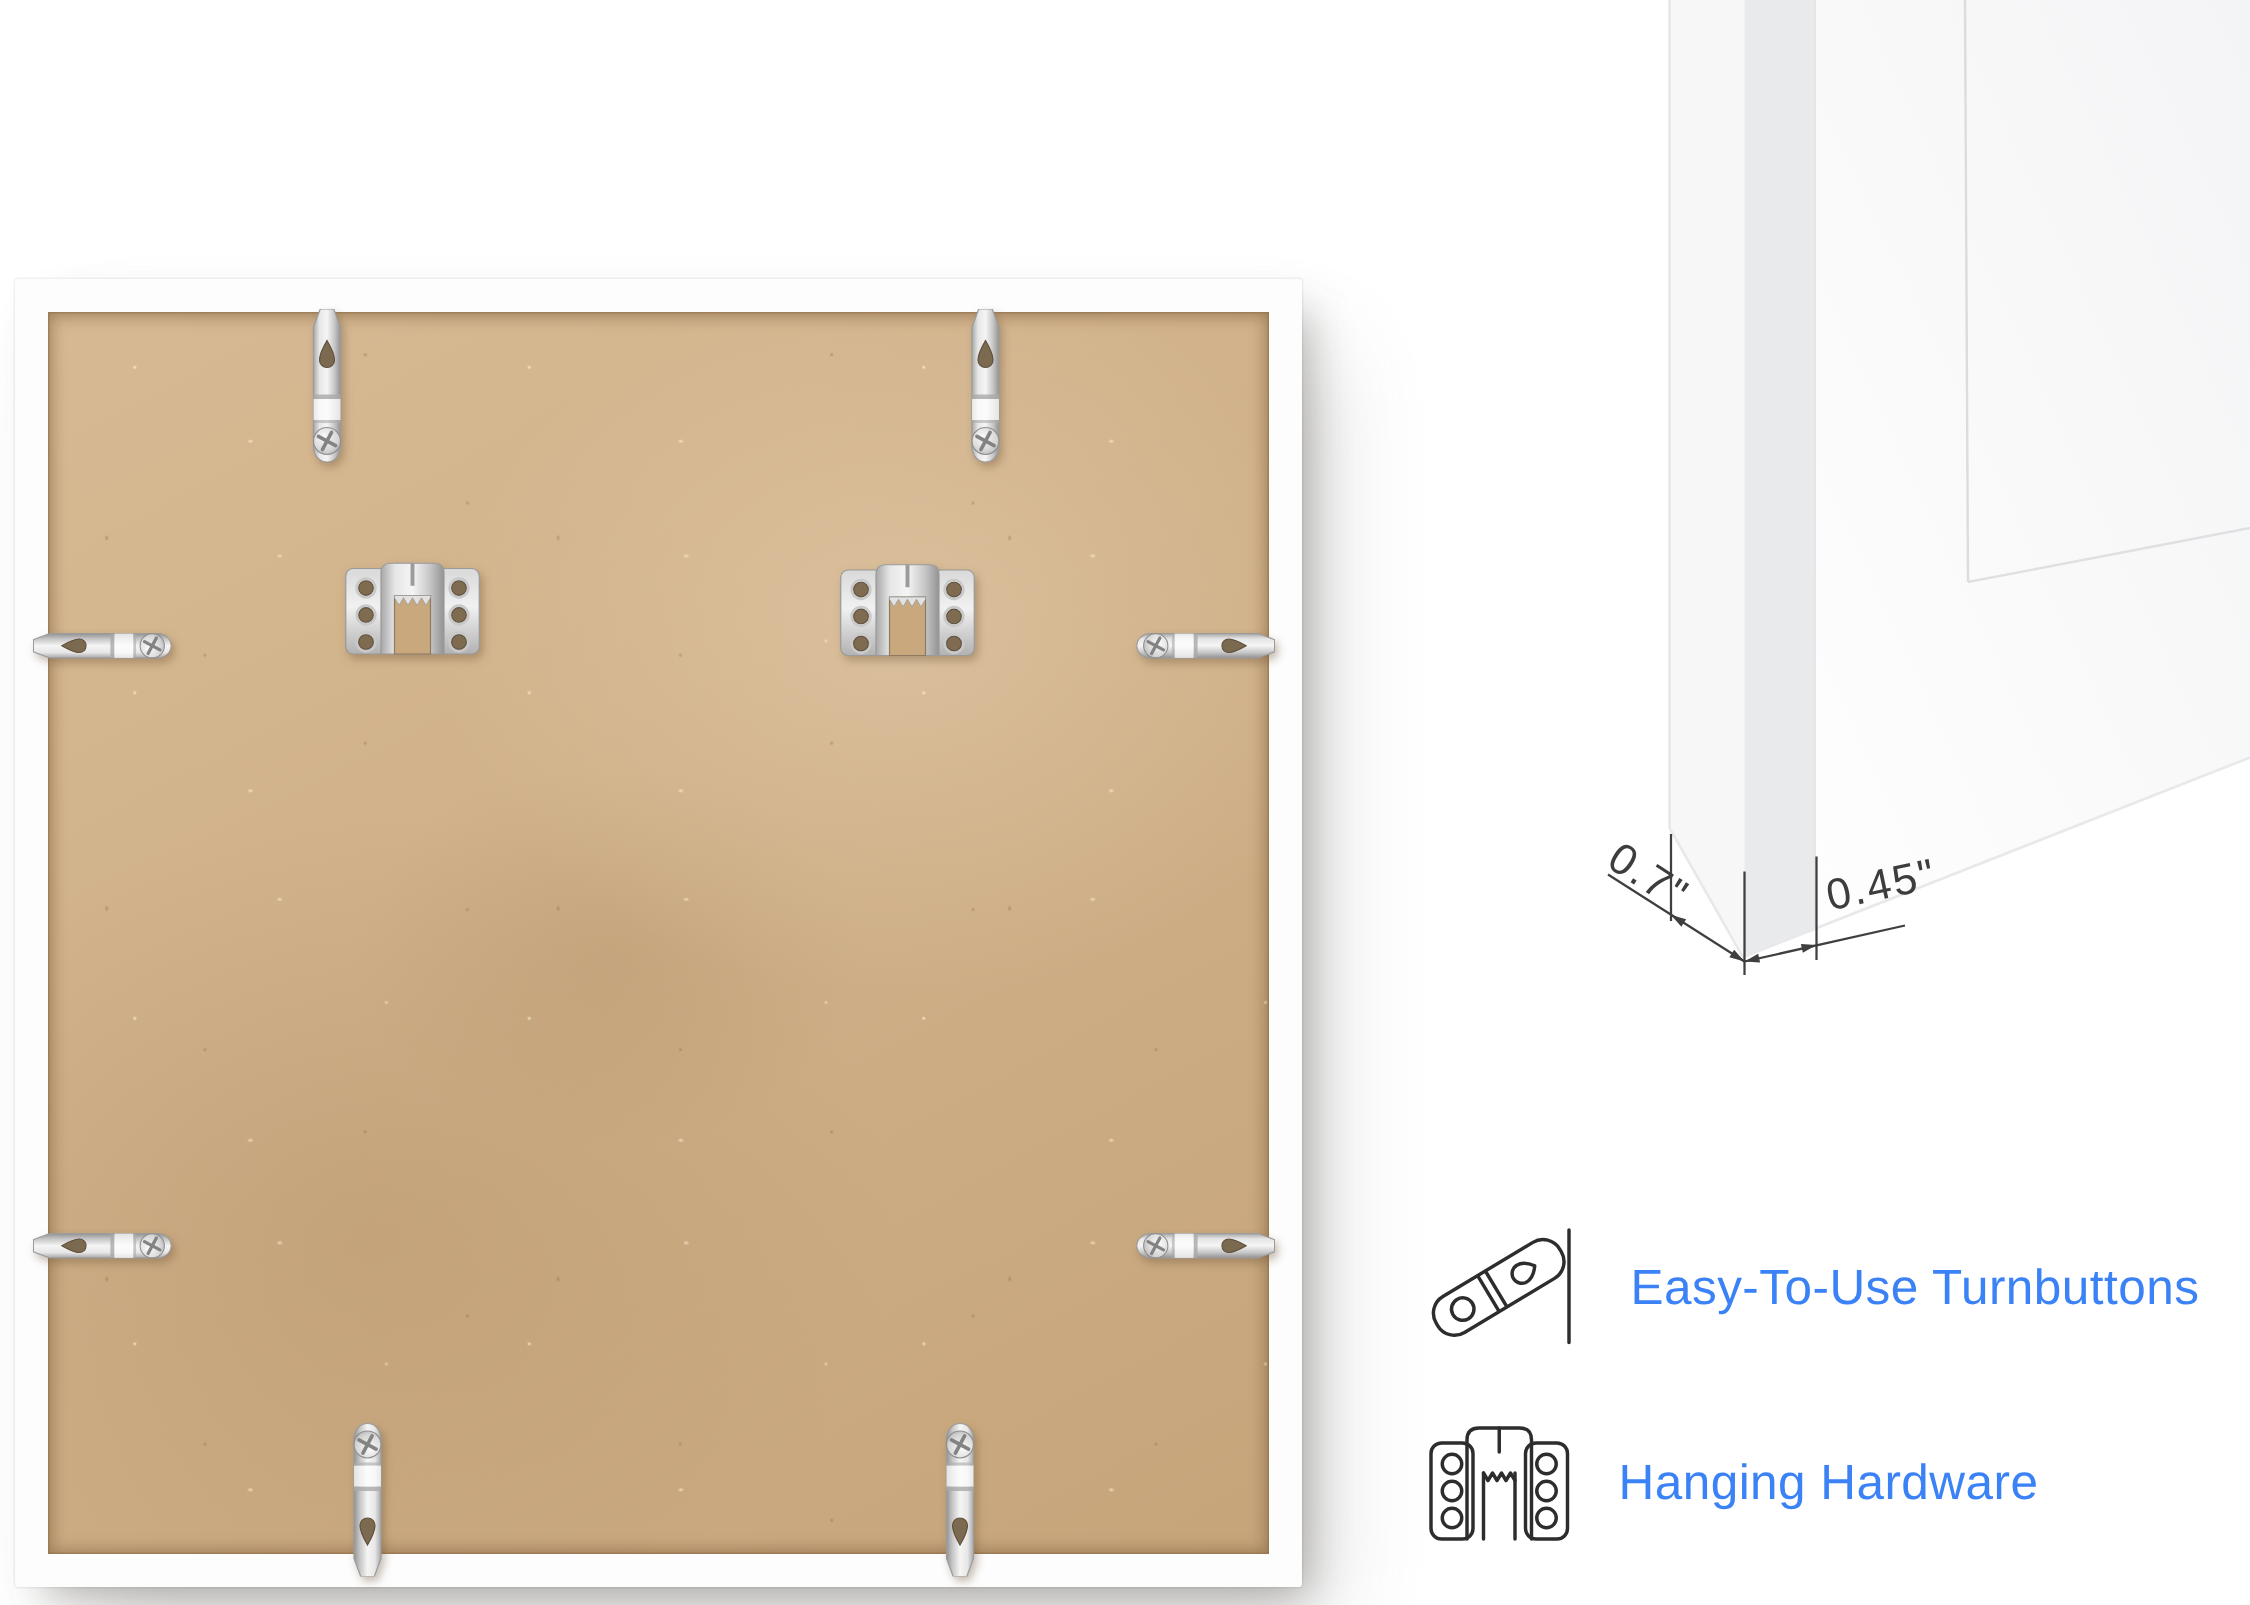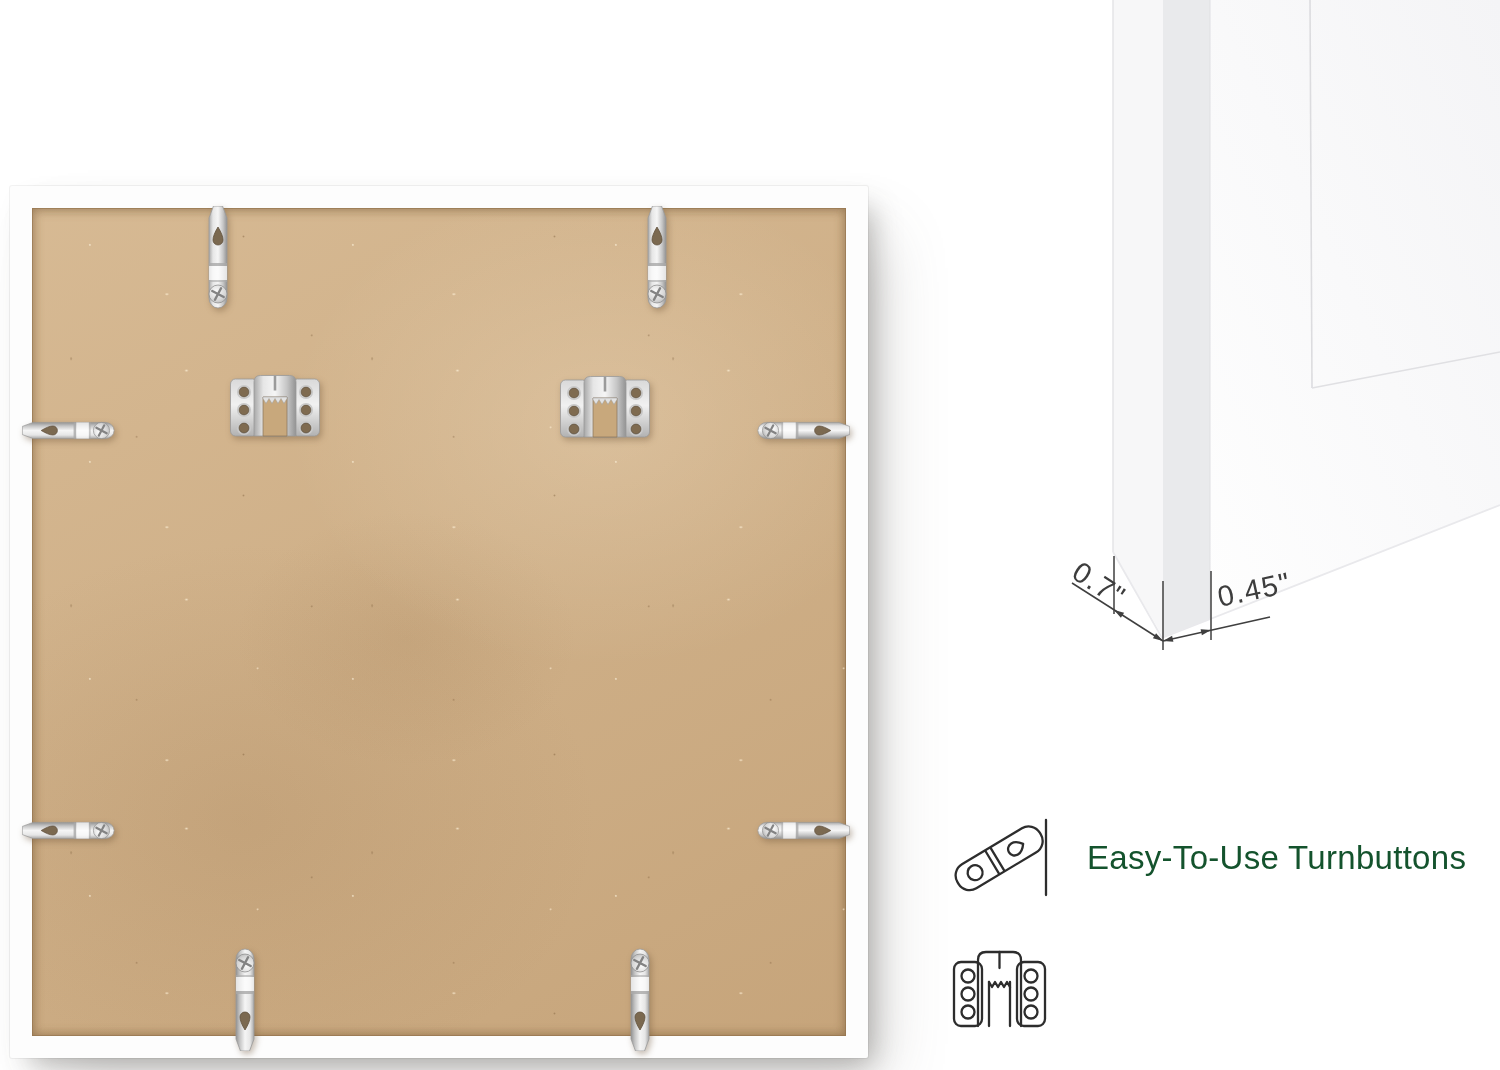--- a/index.html
+++ b/index.html
@@ -53,21 +53,21 @@
   .corner-view { position:absolute; left:1030px; top:0; }
   .dim-text { font-family:"Liberation Sans", sans-serif; font-size:29px;
               fill:#3d3d3d; letter-spacing:1.5px; }
 
   
   .feature-row { position:absolute; display:flex; align-items:center; }
   .feature-row.one { left:945px; top:812px; height:92px; }
   .feature-row.two { left:952px; top:948px; height:80px; }
   .feature-icon { flex:0 0 auto; }
   .feature-label {
-    margin-left:32px; font-size:33px; color:#14532d;
+    margin-left:32px; font-size:33px; color:#3b82f6;
     letter-spacing:0.3px; white-space:nowrap;
   }
 </style>
 </head>
 <body>
 
 <div class="canvas">
 
   <svg width="0" height="0" style="position:absolute" aria-hidden="true">
     <defs>
@@ -217,15 +217,16 @@
       <path d="M58,78 V34"></path>
       <polyline points="37,34 40,39 43,34 46,39 49,34 52,39 55,34 58,39"></polyline>
       <line x1="47.5" y1="4" x2="47.5" y2="20"></line>
       <circle cx="16" cy="28" r="6.5"></circle>
         <circle cx="16" cy="46" r="6.5"></circle>
         <circle cx="16" cy="64" r="6.5"></circle>
       <circle cx="79" cy="28" r="6.5"></circle>
         <circle cx="79" cy="46" r="6.5"></circle>
         <circle cx="79" cy="64" r="6.5"></circle>
     </svg>
+    <span class="feature-label">Hanging Hardware</span>
   </div>
 
 </div>
 
 </body></html>

